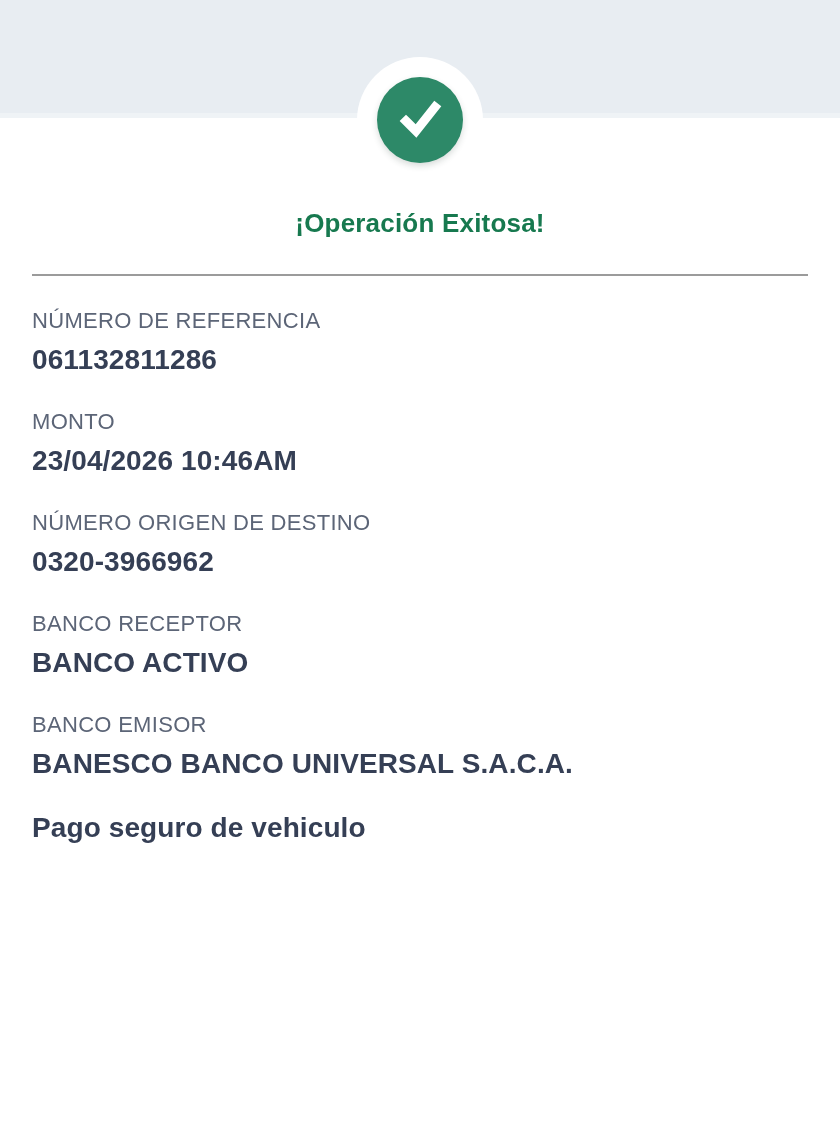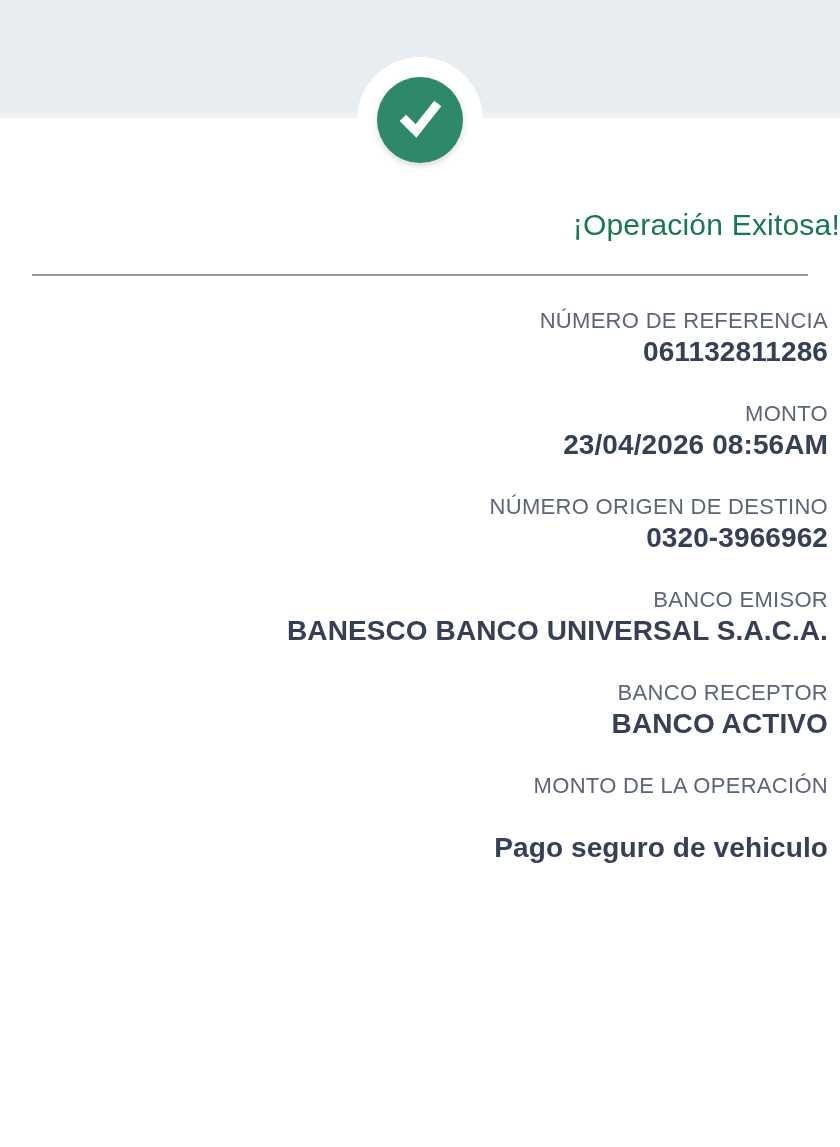--- a/index.html
+++ b/index.html
@@ -49,54 +49,53 @@
     justify-content: center;
   }
   .badge-circle svg {
     display: block;
   }
   .title {
     position: absolute;
     top: 208px;
     left: 0;
     width: 100%;
-    text-align: right;
-    font-size: 30px;
-    font-weight: normal;
+    text-align: center;
+    font-size: 26px;
+    font-weight: bold;
     letter-spacing: 0.2px;
     color: var(--title-green, #17794f);
   }
   .divider {
     position: absolute;
     top: 274px;
     left: 32px;
     right: 32px;
     height: 0;
     border: none;
     border-top: 2px solid var(--divider-gray, #9b9b9b);
     margin: 0;
   }
   .details {
     position: absolute;
     top: 308px;
     left: 32px;
-    right: 12px;
-    text-align: right;
+    right: 24px;
   }
   .detail-row {
     margin-bottom: 34px;
   }
   .detail-label {
     font-size: 22px;
     line-height: 26px;
     letter-spacing: 0.3px;
     color: var(--label-gray, #5c6577);
   }
   .detail-value {
-    margin-top: 3px;
+    margin-top: 11px;
     font-size: 28px;
     line-height: 30px;
     font-weight: bold;
     letter-spacing: 0.1px;
     color: var(--value-dark, #353f55);
   }
 </style>
 </head>
 <body>
 
@@ -118,44 +117,43 @@
 
   <div class="details">
 
       <div class="detail-row">
         <div class="detail-label">NÚMERO DE REFERENCIA</div>
         <div class="detail-value">061132811286</div>
       </div>
 
       <div class="detail-row">
         <div class="detail-label">MONTO</div>
-        <div class="detail-value">23/04/2026 08:56AM</div>
+        <div class="detail-value">23/04/2026 10:46AM</div>
       </div>
 
       <div class="detail-row">
       </div>
 
       <div class="detail-row">
         <div class="detail-label">NÚMERO ORIGEN DE DESTINO</div>
         <div class="detail-value">0320-3966962</div>
       </div>
 
 
       <div class="detail-row">
+        <div class="detail-label">BANCO RECEPTOR</div>
+        <div class="detail-value">BANCO ACTIVO</div>
+      </div>
+
+      <div class="detail-row">
         <div class="detail-label">BANCO EMISOR</div>
         <div class="detail-value">BANESCO BANCO UNIVERSAL S.A.C.A.</div>
       </div>
 
       <div class="detail-row">
-        <div class="detail-label">BANCO RECEPTOR</div>
-        <div class="detail-value">BANCO ACTIVO</div>
-      </div>
-
-      <div class="detail-row">
-        <div class="detail-label">MONTO DE LA OPERACIÓN</div>
       </div>
 
       <div class="detail-row">
         <div class="detail-value">Pago seguro de vehiculo</div>
       </div>
     </div>
 
 </div>
 
 </body></html>

